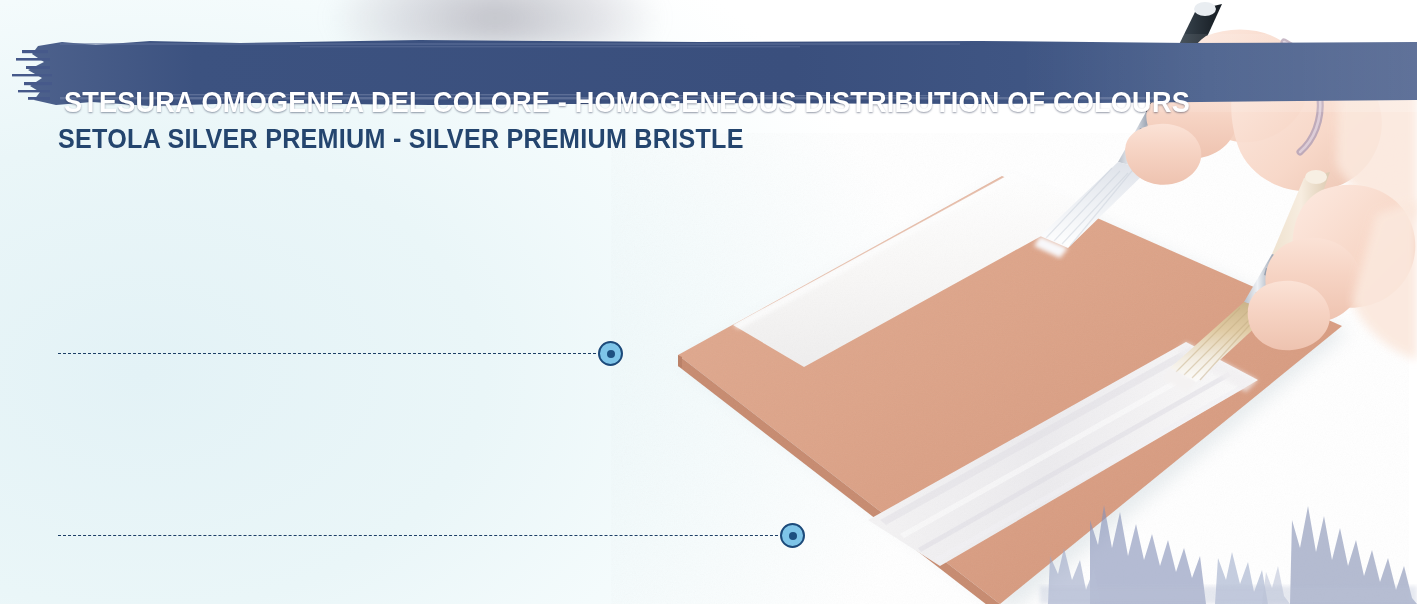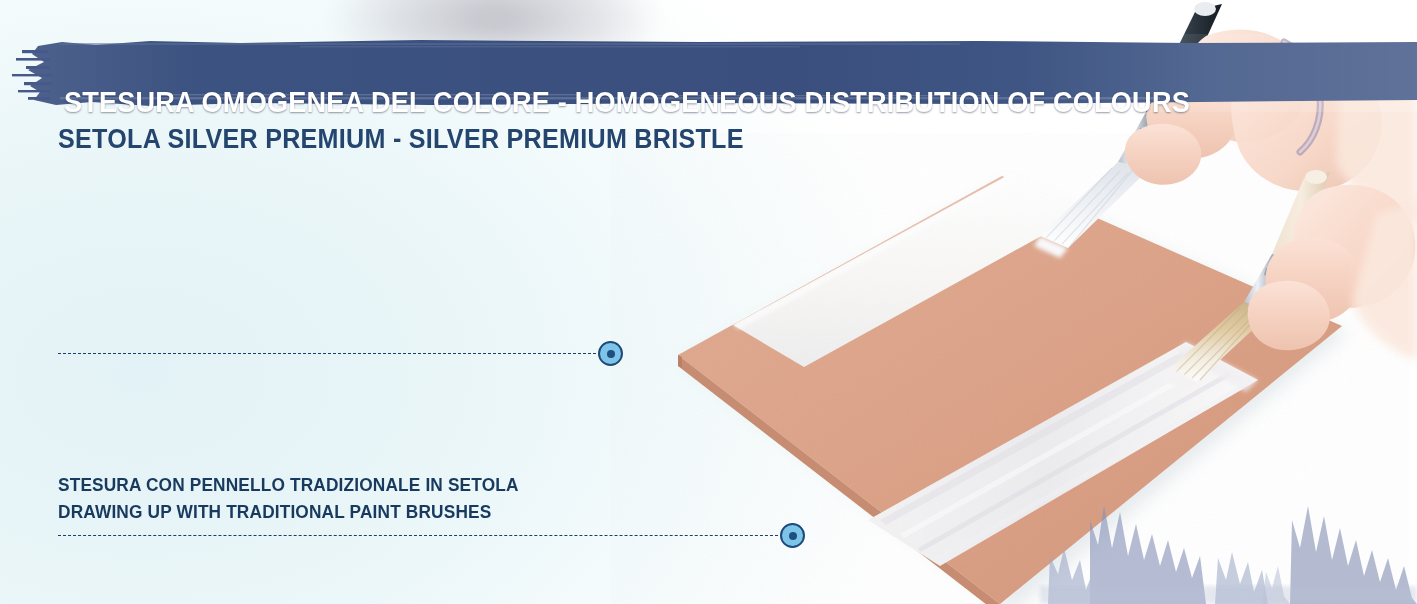--- a/index.html
+++ b/index.html
@@ -296,20 +296,16 @@
       <rect x="0" y="0" width="1417" height="78" fill="url(#bannerFade)"></rect>
     </svg>
     <div class="banner-text">STESURA OMOGENEA DEL COLORE - HOMOGENEOUS DISTRIBUTION OF COLOURS</div>
   </div>
 
   <div class="subtitle">SETOLA SILVER PREMIUM - SILVER PREMIUM BRISTLE</div>
 
   <div class="leader" style="left:58px;top:353px;width:548px;"></div>
   <div class="marker" style="left:598px;top:341px;"></div>
 
-  <div class="callout" style="left:58px;top:471px;">
-    <div class="line">STESURA CON PENNELLO TRADIZIONALE IN SETOLA</div>
-    <div class="line">DRAWING UP WITH TRADITIONAL PAINT BRUSHES</div>
-  </div>
   <div class="leader" style="left:58px;top:535px;width:730px;"></div>
   <div class="marker" style="left:780px;top:523px;"></div>
 
 </div>
 
 </body></html>

